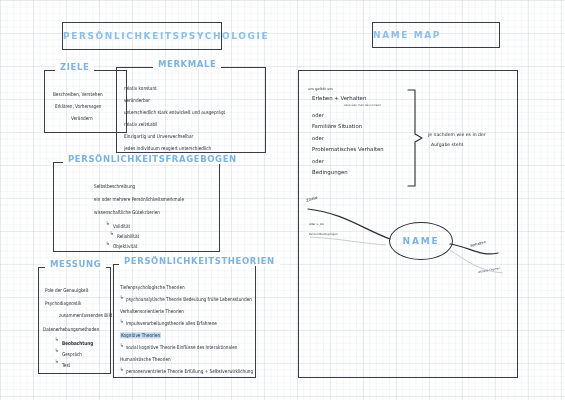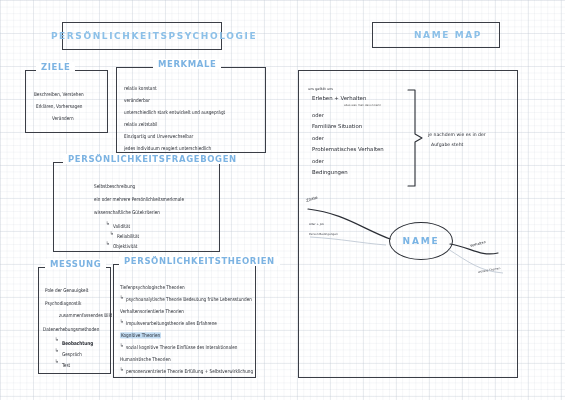--- a/index.html
+++ b/index.html
@@ -55,23 +55,22 @@
     transform-origin:left center;
   }
   .li.b{font-weight:700;}
   .hl{background:rgba(122,180,228,.45);padding:0 1px;border-radius:1px;}
 
   
   .banner{
     position:absolute;
     border:1.5px solid #3a3d45;
     box-sizing:border-box;
-    display:flex;align-items:center;justify-content:center;
+    display:flex;align-items:center;justify-content:flex-start;
     background:transparent;
-    padding-left:24px;
   }
   .banner span{
     font-size:9px;letter-spacing:1.6px;font-weight:700;
     color:#8cc0e8;
   }
 
   
   #mindmap-page{
     left:298px;top:70px;width:220px;height:308px;
   }
@@ -93,21 +92,21 @@
 <body>
 
 <div id="grid"></div>
 
 <div class="page" id="left-page" style="left:24px;top:14px;width:258px;height:366px;">
 
   <div class="banner" style="left:38px;top:8px;width:160px;height:28px;">
     <span>PERSÖNLICHKEITSPSYCHOLOGIE</span>
   </div>
 
-  <div class="titled" style="left:1px;top:56px;width:83px;height:63px;">
+  <div class="titled" style="left:20px;top:56px;width:83px;height:63px;">
     <div class="cap">ZIELE</div>
     <div class="lines">
       <div class="li" style="left:8px;top:22px;">Beschreiben, Verstehen</div>
       <div class="li" style="left:10px;top:34px;">Erklären, Vorhersagen</div>
       <div class="li" style="left:26px;top:46px;">Verändern</div>
     </div>
   </div>
 
   <div class="titled" style="left:29px;top:148px;width:167px;height:90px;">
     <div class="cap" style="left:9px;">PERSÖNLICHKEITSFRAGEBOGEN</div>

